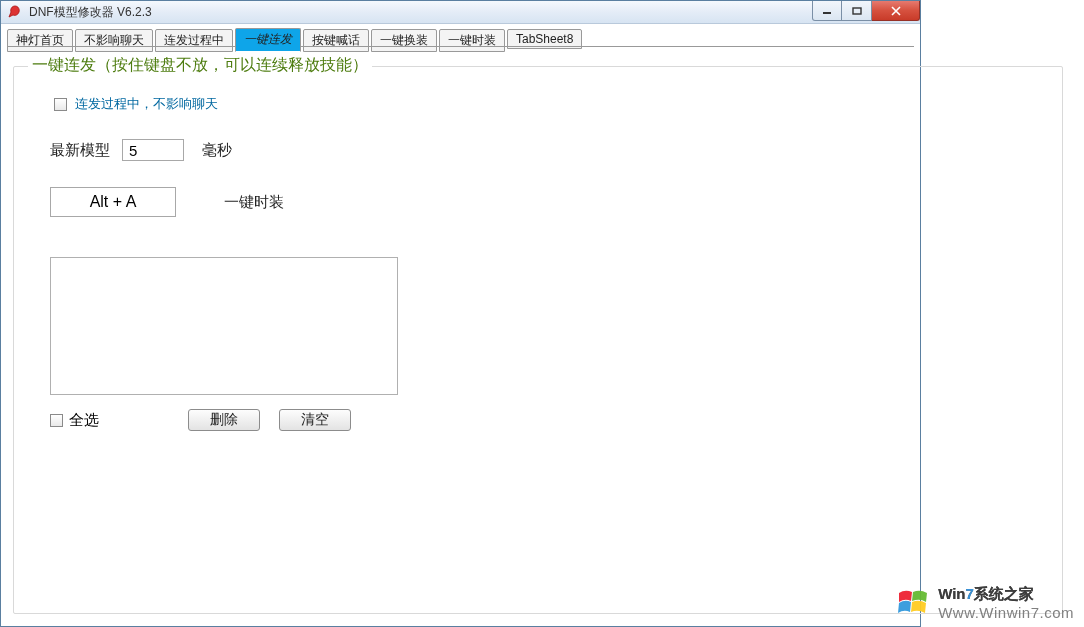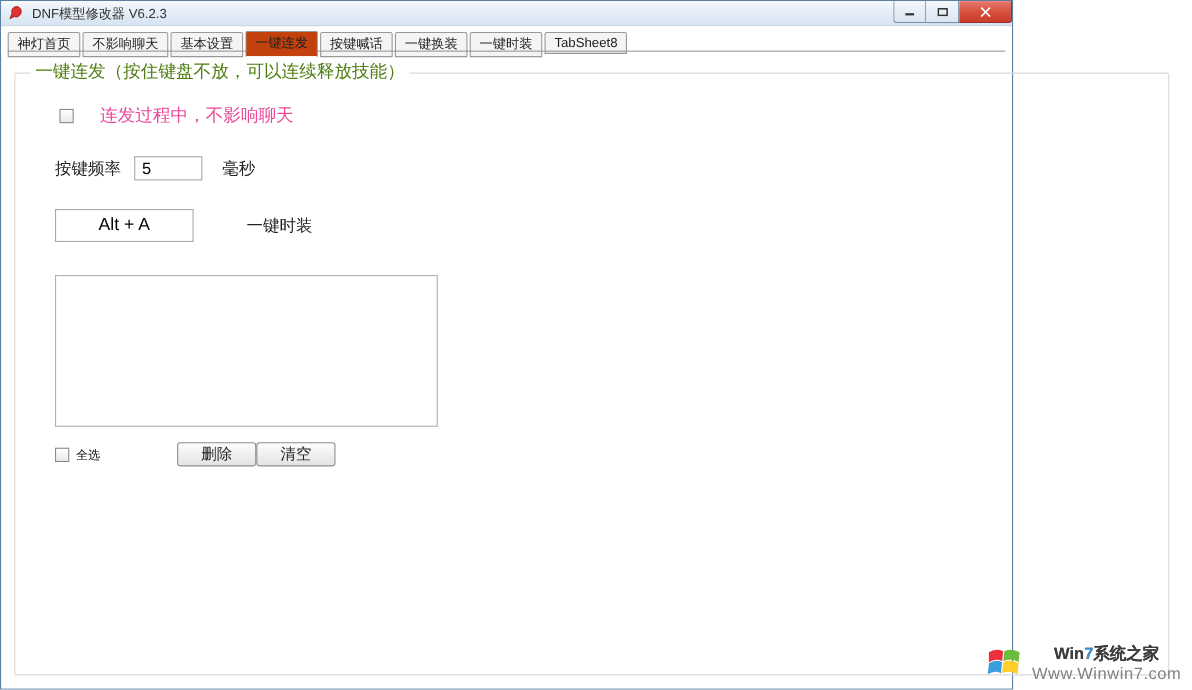--- a/index.html
+++ b/index.html
@@ -90,25 +90,26 @@
     background: #f4f4f4;
     margin-right: 2px;
     font-size: 12px;
     color: #222;
     position: relative;
     top: 1px;
     border-radius: 2px 2px 0 0;
     cursor: default;
   }
   .tab.active {
-    background: #c2410c;
+    background: #0ea5e9;
     border-bottom: 1px solid #fff;
     top: 0;
     padding-bottom: 3px;
     z-index: 2;
+    font-style: italic;
   }
   .tab-underline{
     position:absolute;
     left:6px; right:6px; bottom:0;
     border-bottom:1px solid #999;
     z-index:1;
   }
 
   .client {
     flex: 1;
@@ -134,21 +135,21 @@
   }
 
   .row { display: flex; align-items: center; margin-bottom: 26px; }
   .checkbox {
     width: 13px; height: 13px;
     border: 1px solid #8a8a8a;
     background: linear-gradient(#fff,#e9e9e9);
     margin-right: 8px;
     display:inline-block;
   }
-  .label-lg { font-size: 16px; color: #ec4899; margin-left: 16px; }
+  .label-lg { font-size: 13px; color: #0369a1; }
   .label-md { font-size: 15px; color: #222; }
 
   .text-input {
     border: 1px solid #a8a8a8;
     background: #fff;
     font-size: 15px;
     padding: 1px 6px;
     height: 22px;
   }
   .freq-input { width: 62px; margin: 0 18px 0 12px; }
@@ -169,37 +170,38 @@
     height: 22px;
     min-width: 72px;
     padding: 0 14px;
     border: 1px solid #8c8c8c;
     background: linear-gradient(#fdfdfd,#e3e3e3);
     border-radius: 3px;
     font-size: 14px;
     color: #222;
     display:inline-flex; align-items:center; justify-content:center;
     cursor: default;
+    margin-left: 19px;
   }
   .controls-row { display:flex; align-items:center; gap: 0; }
   .controls-row .checkbox { margin-right: 6px; }
-  .controls-row .sel-label { font-size: 11px; margin-right: 70px; }
+  .controls-row .sel-label { font-size: 15px; margin-right: 70px; }
   .controls-row .btn + .btn { }
 
   .watermark {
     position: absolute;
     right: 10px;
     bottom: 6px;
     display: flex;
     align-items: center;
     gap: 8px;
     opacity: 0.95;
     pointer-events: none;
   }
-  .wm-text { text-align: center; }
+  .wm-text { text-align: left; }
   .wm-line1 {
     font-size: 15px; font-weight: bold;
     background: linear-gradient(#333,#555);
     -webkit-background-clip: text;
     color: #333;
   }
   .wm-line1 .seven { color: #2f8dd6; }
   .wm-line2 { font-size: 15px; color: #7a7a7a; letter-spacing: 0.5px; }
 </style>
 </head>
@@ -229,44 +231,44 @@
             <path d="M2 1 L10 9 M10 1 L2 9" stroke="#fff" stroke-width="1.6"></path>
           </svg>
       </div>
     </div>
   </div>
 
   <div class="tabstrip">
     <div class="tab-underline"></div>
     <div class="tab"><span>神灯首页</span></div>
     <div class="tab"><span>不影响聊天</span></div>
-    <div class="tab"><span>基本设置</span></div>
+    <div class="tab"><span>连发过程中</span></div>
     <div class="tab active"><span>一键连发</span></div>
     <div class="tab"><span>按键喊话</span></div>
     <div class="tab"><span>一键换装</span></div>
     <div class="tab"><span>一键时装</span></div>
     <div class="tab"><span>TabSheet8</span></div>
   </div>
 
   <div class="client">
     <div class="groupbox">
       <div class="group-title">一键连发（按住键盘不放，可以连续释放技能）</div>
 
       <div class="row" style="margin-left:4px;">
         <span class="checkbox"></span>
         <span class="label-lg">连发过程中，不影响聊天</span>
       </div>
 
       <div class="row">
-        <span class="label-md">按键频率</span>
+        <span class="label-md">最新模型</span>
         <input class="text-input freq-input" value="5" style="">
         <span class="label-md">毫秒</span>
       </div>
 
-      <div class="row" style="margin-bottom:30px;">
+      <div class="row" style="margin-bottom:40px;">
         <input class="text-input hotkey-input" value="Alt + A" style="">
         <span class="label-md">一键时装</span>
       </div>
 
       <div class="listbox"></div>
 
       <div class="controls-row">
         <span class="checkbox"></span>
         <span class="sel-label">全选</span>
         <div class="btn">

